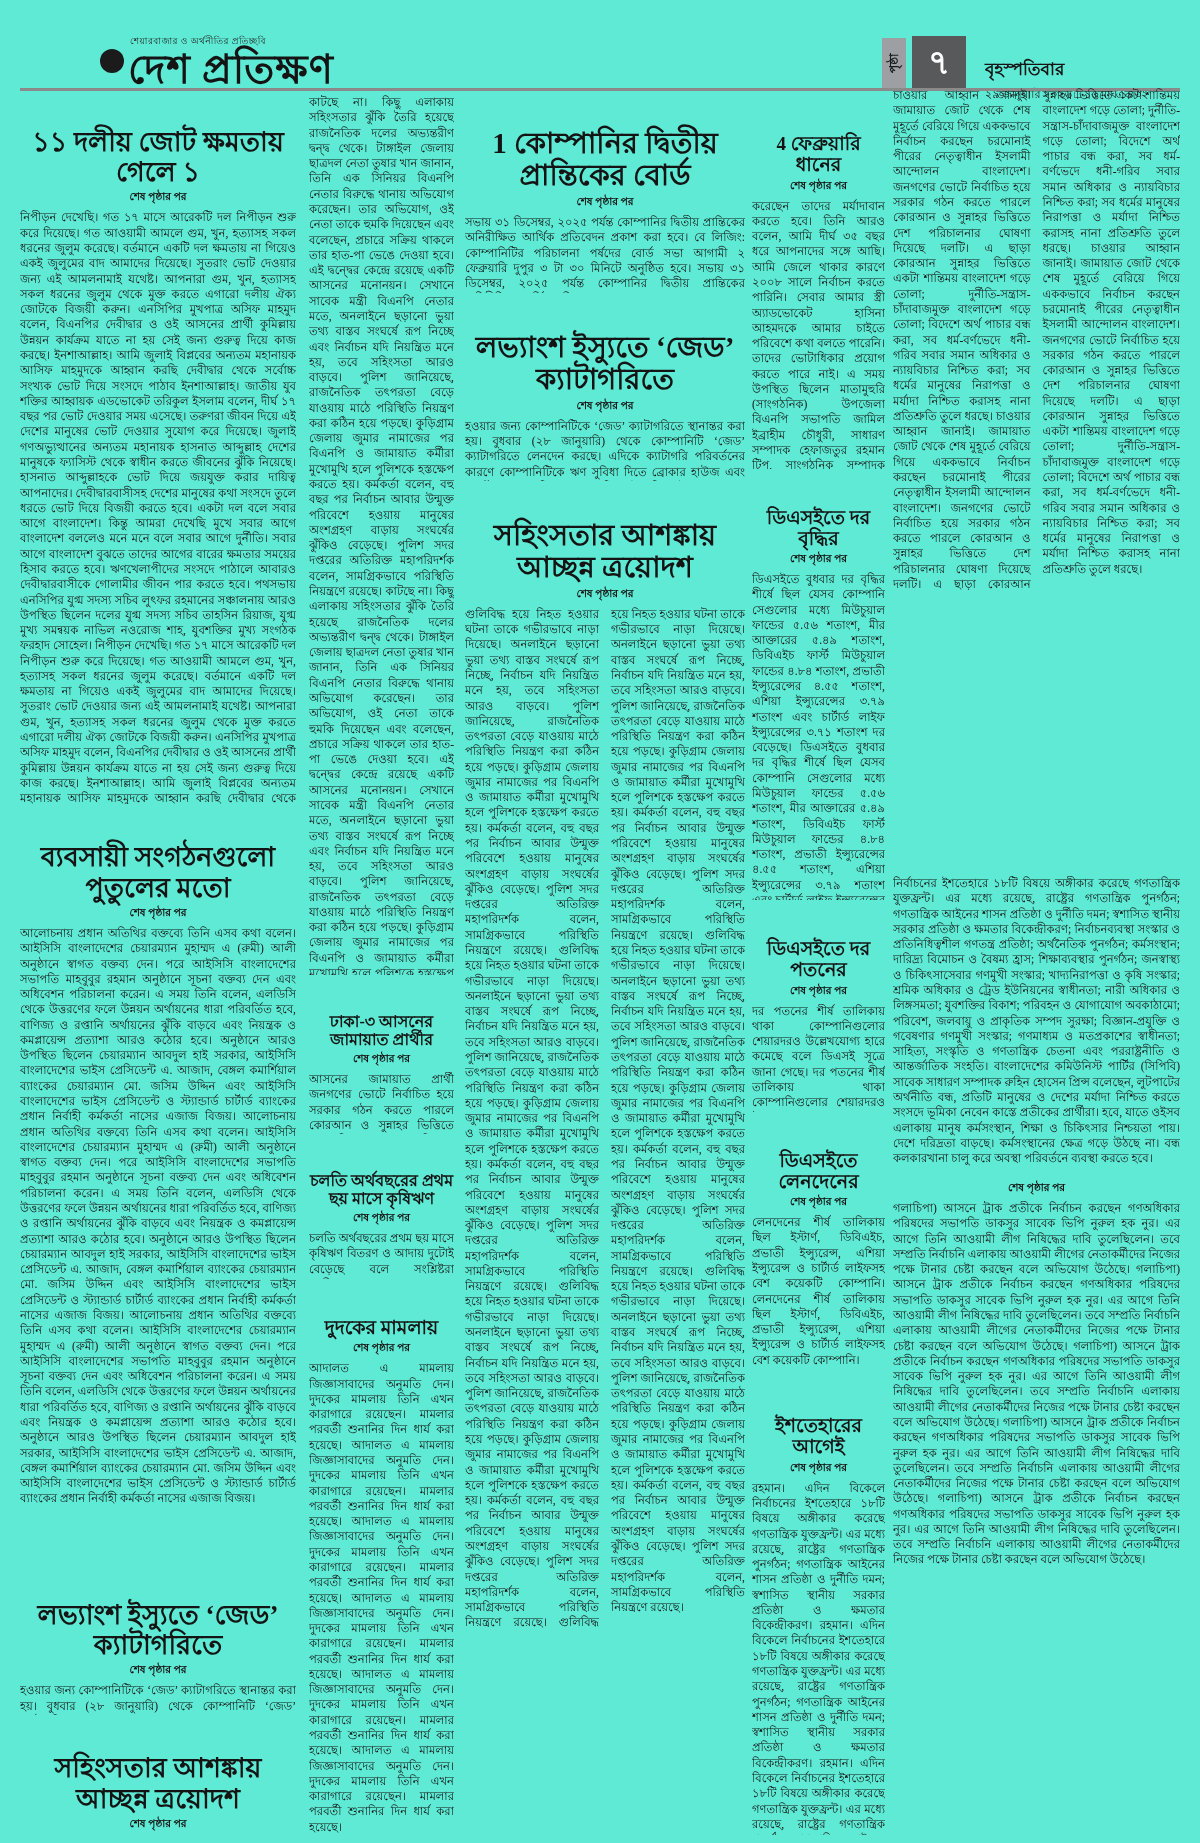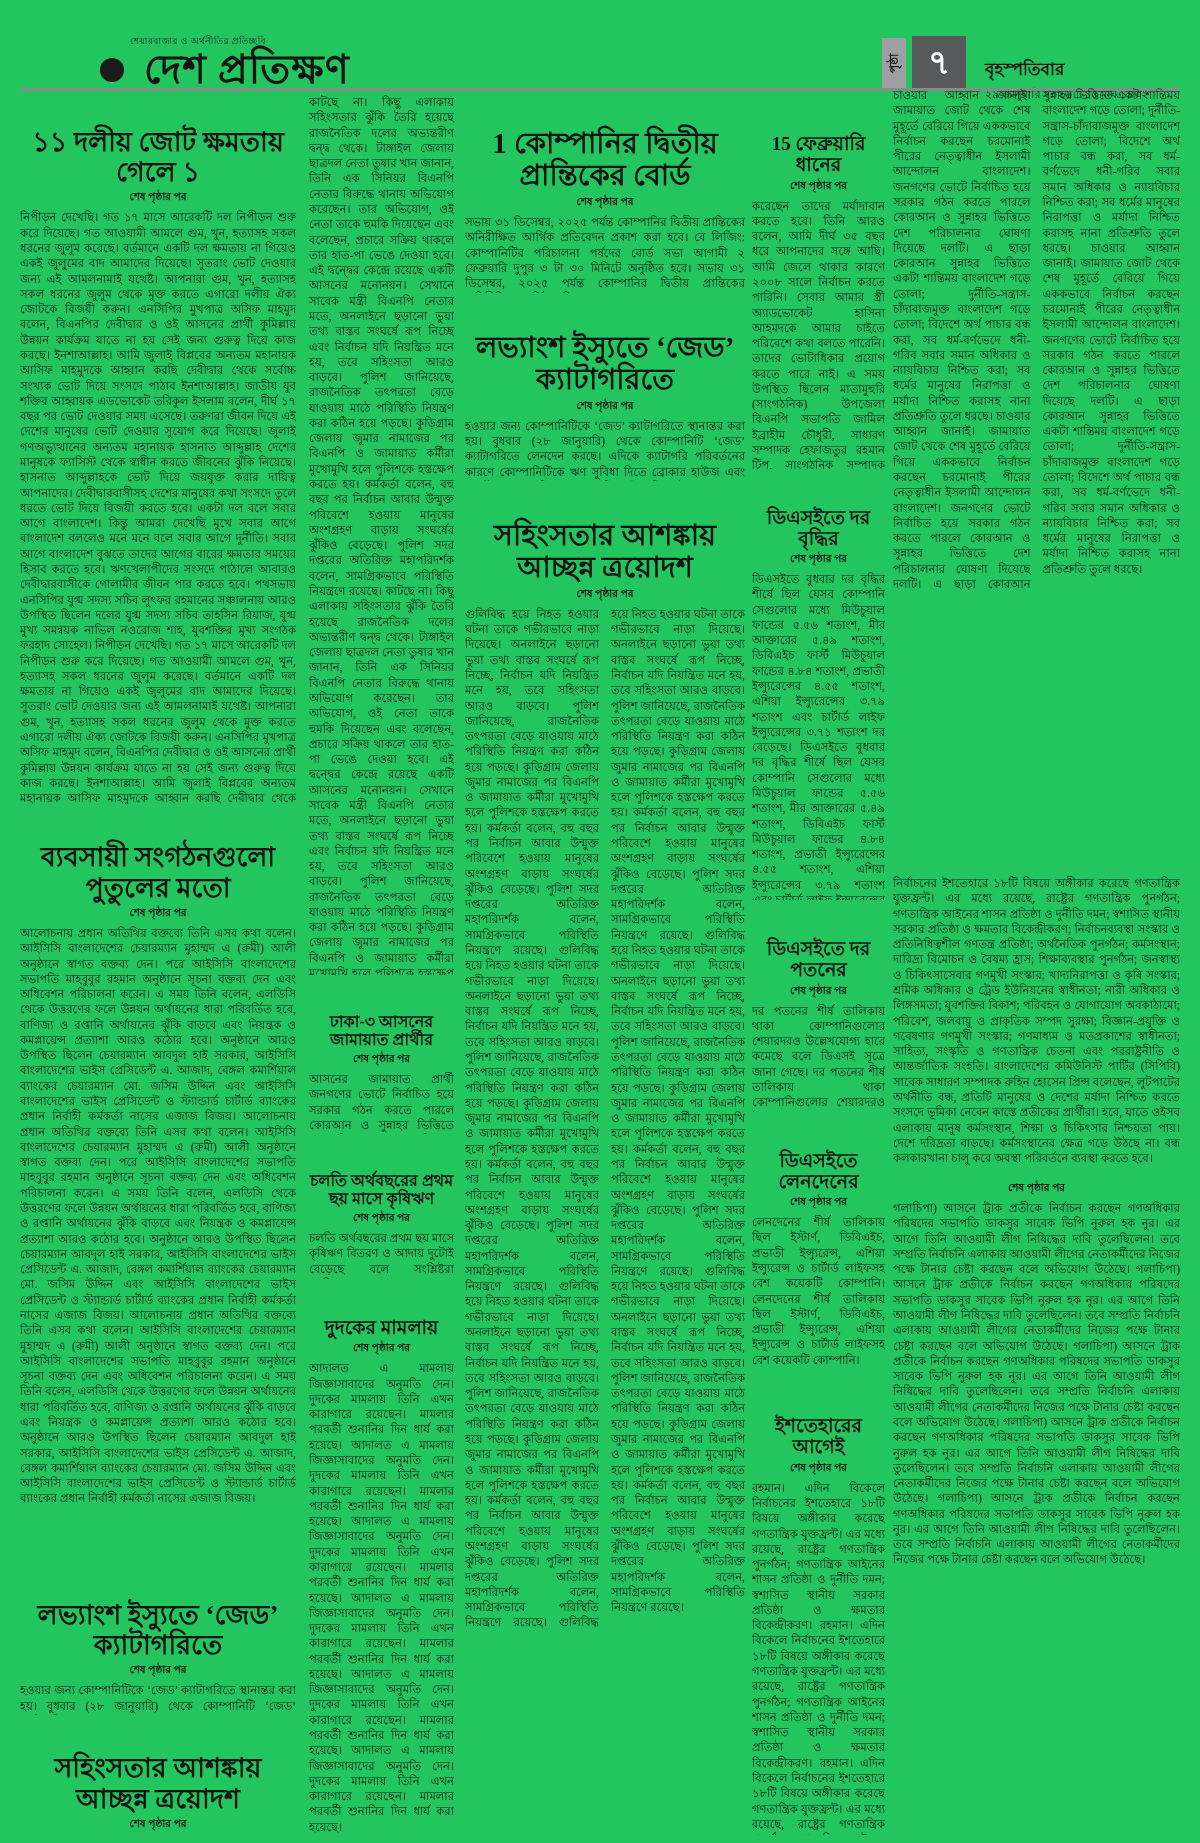--- a/index.html
+++ b/index.html
@@ -1,25 +1,25 @@
 <!DOCTYPE html>
 <html><head>
 <meta charset="utf-8">
 <style>
   * { margin:0; padding:0; box-sizing:border-box; }
   html,body { background:#ffffff; }
   .page {
-    position:relative; width:1200px; height:1843px; background:#22c55e;
+    position:relative; width:1200px; height:1843px; background:#5eead4;
     font-family:"Liberation Serif","DejaVu Serif",serif; color:#141414; overflow:hidden;
   }
   
   .masthead { position:absolute; left:0; top:0; width:1200px; height:95px; }
   .brand { position:absolute; left:100px; top:34px; }
   .tagline { font-size:9px; letter-spacing:.5px; color:#222; margin-left:30px; }
-  .logo-row { display:flex; align-items:center; gap:20px; }
+  .logo-row { display:flex; gap:4px; }
   .logo-emblem {
     width:24px; height:24px; border-radius:50%; background:#1b1b1b; color:#fff;
     font-size:8px; display:flex; align-items:center; justify-content:center; flex:0 0 auto;
   }
   .logo-title { font-size:40px; font-weight:bold; line-height:1.05; letter-spacing:1px; }
   .section-title { position:absolute; left:638px; top:40px; font-size:31px; font-weight:bold; }
   .pg-label {
     position:absolute; left:882px; top:38px; width:24px; height:50px; background:#9d9fa2;
     color:#1a1a1a; font-size:12px; font-weight:bold;
     writing-mode:vertical-rl; transform:rotate(180deg);
@@ -132,21 +132,21 @@
     <div class="article mt fill">
       <h2 class="hl hl-xl">সহিংসতার আশঙ্কায় আচ্ছন্ন ত্রয়োদশ</h2>
       <div class="continued">শেষ পৃষ্ঠার পর</div>
       <div class="bt twocol fill">গুলিবিদ্ধ হয়ে নিহত হওয়ার ঘটনা তাকে গভীরভাবে নাড়া দিয়েছে। অনলাইনে ছড়ানো ভুয়া তথ্য বাস্তব সংঘর্ষে রূপ নিচ্ছে, নির্বাচন যদি নিয়ন্ত্রিত মনে হয়, তবে সহিংসতা আরও বাড়বে। পুলিশ জানিয়েছে, রাজনৈতিক তৎপরতা বেড়ে যাওয়ায় মাঠে পরিস্থিতি নিয়ন্ত্রণ করা কঠিন হয়ে পড়ছে। কুড়িগ্রাম জেলায় জুমার নামাজের পর বিএনপি ও জামায়াত কর্মীরা মুখোমুখি হলে পুলিশকে হস্তক্ষেপ করতে হয়। কর্মকর্তা বলেন, বহু বছর পর নির্বাচন আবার উন্মুক্ত পরিবেশে হওয়ায় মানুষের অংশগ্রহণ বাড়ায় সংঘর্ষের ঝুঁকিও বেড়েছে। পুলিশ সদর দপ্তরের অতিরিক্ত মহাপরিদর্শক বলেন, সামগ্রিকভাবে পরিস্থিতি নিয়ন্ত্রণে রয়েছে। গুলিবিদ্ধ হয়ে নিহত হওয়ার ঘটনা তাকে গভীরভাবে নাড়া দিয়েছে। অনলাইনে ছড়ানো ভুয়া তথ্য বাস্তব সংঘর্ষে রূপ নিচ্ছে, নির্বাচন যদি নিয়ন্ত্রিত মনে হয়, তবে সহিংসতা আরও বাড়বে। পুলিশ জানিয়েছে, রাজনৈতিক তৎপরতা বেড়ে যাওয়ায় মাঠে পরিস্থিতি নিয়ন্ত্রণ করা কঠিন হয়ে পড়ছে। কুড়িগ্রাম জেলায় জুমার নামাজের পর বিএনপি ও জামায়াত কর্মীরা মুখোমুখি হলে পুলিশকে হস্তক্ষেপ করতে হয়। কর্মকর্তা বলেন, বহু বছর পর নির্বাচন আবার উন্মুক্ত পরিবেশে হওয়ায় মানুষের অংশগ্রহণ বাড়ায় সংঘর্ষের ঝুঁকিও বেড়েছে। পুলিশ সদর দপ্তরের অতিরিক্ত মহাপরিদর্শক বলেন, সামগ্রিকভাবে পরিস্থিতি নিয়ন্ত্রণে রয়েছে। গুলিবিদ্ধ হয়ে নিহত হওয়ার ঘটনা তাকে গভীরভাবে নাড়া দিয়েছে। অনলাইনে ছড়ানো ভুয়া তথ্য বাস্তব সংঘর্ষে রূপ নিচ্ছে, নির্বাচন যদি নিয়ন্ত্রিত মনে হয়, তবে সহিংসতা আরও বাড়বে। পুলিশ জানিয়েছে, রাজনৈতিক তৎপরতা বেড়ে যাওয়ায় মাঠে পরিস্থিতি নিয়ন্ত্রণ করা কঠিন হয়ে পড়ছে। কুড়িগ্রাম জেলায় জুমার নামাজের পর বিএনপি ও জামায়াত কর্মীরা মুখোমুখি হলে পুলিশকে হস্তক্ষেপ করতে হয়। কর্মকর্তা বলেন, বহু বছর পর নির্বাচন আবার উন্মুক্ত পরিবেশে হওয়ায় মানুষের অংশগ্রহণ বাড়ায় সংঘর্ষের ঝুঁকিও বেড়েছে। পুলিশ সদর দপ্তরের অতিরিক্ত মহাপরিদর্শক বলেন, সামগ্রিকভাবে পরিস্থিতি নিয়ন্ত্রণে রয়েছে। গুলিবিদ্ধ হয়ে নিহত হওয়ার ঘটনা তাকে গভীরভাবে নাড়া দিয়েছে। অনলাইনে ছড়ানো ভুয়া তথ্য বাস্তব সংঘর্ষে রূপ নিচ্ছে, নির্বাচন যদি নিয়ন্ত্রিত মনে হয়, তবে সহিংসতা আরও বাড়বে। পুলিশ জানিয়েছে, রাজনৈতিক তৎপরতা বেড়ে যাওয়ায় মাঠে পরিস্থিতি নিয়ন্ত্রণ করা কঠিন হয়ে পড়ছে। কুড়িগ্রাম জেলায় জুমার নামাজের পর বিএনপি ও জামায়াত কর্মীরা মুখোমুখি হলে পুলিশকে হস্তক্ষেপ করতে হয়। কর্মকর্তা বলেন, বহু বছর পর নির্বাচন আবার উন্মুক্ত পরিবেশে হওয়ায় মানুষের অংশগ্রহণ বাড়ায় সংঘর্ষের ঝুঁকিও বেড়েছে। পুলিশ সদর দপ্তরের অতিরিক্ত মহাপরিদর্শক বলেন, সামগ্রিকভাবে পরিস্থিতি নিয়ন্ত্রণে রয়েছে। গুলিবিদ্ধ হয়ে নিহত হওয়ার ঘটনা তাকে গভীরভাবে নাড়া দিয়েছে। অনলাইনে ছড়ানো ভুয়া তথ্য বাস্তব সংঘর্ষে রূপ নিচ্ছে, নির্বাচন যদি নিয়ন্ত্রিত মনে হয়, তবে সহিংসতা আরও বাড়বে। পুলিশ জানিয়েছে, রাজনৈতিক তৎপরতা বেড়ে যাওয়ায় মাঠে পরিস্থিতি নিয়ন্ত্রণ করা কঠিন হয়ে পড়ছে। কুড়িগ্রাম জেলায় জুমার নামাজের পর বিএনপি ও জামায়াত কর্মীরা মুখোমুখি হলে পুলিশকে হস্তক্ষেপ করতে হয়। কর্মকর্তা বলেন, বহু বছর পর নির্বাচন আবার উন্মুক্ত পরিবেশে হওয়ায় মানুষের অংশগ্রহণ বাড়ায় সংঘর্ষের ঝুঁকিও বেড়েছে। পুলিশ সদর দপ্তরের অতিরিক্ত মহাপরিদর্শক বলেন, সামগ্রিকভাবে পরিস্থিতি নিয়ন্ত্রণে রয়েছে। গুলিবিদ্ধ হয়ে নিহত হওয়ার ঘটনা তাকে গভীরভাবে নাড়া দিয়েছে। অনলাইনে ছড়ানো ভুয়া তথ্য বাস্তব সংঘর্ষে রূপ নিচ্ছে, নির্বাচন যদি নিয়ন্ত্রিত মনে হয়, তবে সহিংসতা আরও বাড়বে। পুলিশ জানিয়েছে, রাজনৈতিক তৎপরতা বেড়ে যাওয়ায় মাঠে পরিস্থিতি নিয়ন্ত্রণ করা কঠিন হয়ে পড়ছে। কুড়িগ্রাম জেলায় জুমার নামাজের পর বিএনপি ও জামায়াত কর্মীরা মুখোমুখি হলে পুলিশকে হস্তক্ষেপ করতে হয়। কর্মকর্তা বলেন, বহু বছর পর নির্বাচন আবার উন্মুক্ত পরিবেশে হওয়ায় মানুষের অংশগ্রহণ বাড়ায় সংঘর্ষের ঝুঁকিও বেড়েছে। পুলিশ সদর দপ্তরের অতিরিক্ত মহাপরিদর্শক বলেন, সামগ্রিকভাবে পরিস্থিতি নিয়ন্ত্রণে রয়েছে।</div>
     </div>
   </div>
 
   <div class="col col-e">
     <div class="bt" style="height:200px">সরকারের মতে, অর্থ পাচার এখন কমেছে। বাংলাদেশের দীর্ঘ ইতিহাসে ওই মামলায় ২১ জন বিএনপি নেতাকর্মী গ্রেপ্তার হন এবং মামলায় তিনি এখন কারাগারে রয়েছেন। সরকারের মতে, অর্থ পাচার এখন কমেছে। বাংলাদেশের দীর্ঘ ইতিহাসে ওই মামলায় ২১ জন বিএনপি নেতাকর্মী গ্রেপ্তার হন এবং মামলায় তিনি এখন কারাগারে রয়েছেন। সরকারের মতে, অর্থ পাচার এখন কমেছে। বাংলাদেশের দীর্ঘ ইতিহাসে ওই মামলায় ২১ জন বিএনপি নেতাকর্মী গ্রেপ্তার হন এবং মামলায় তিনি এখন কারাগারে রয়েছেন।</div>
     <div class="article mt">
-      <h2 class="hl hl-md">15 ফেব্রুয়ারি ধানের</h2>
+      <h2 class="hl hl-md">4 ফেব্রুয়ারি ধানের</h2>
       <div class="continued">শেষ পৃষ্ঠার পর</div>
       <div class="bt" style="height:270px">করেছেন তাদের মর্যাদাবান করতে হবে। তিনি আরও বলেন, আমি দীর্ঘ ৩৫ বছর ধরে আপনাদের সঙ্গে আছি। আমি জেলে থাকার কারণে ২০০৮ সালে নির্বাচন করতে পারিনি। সেবার আমার স্ত্রী অ্যাডভোকেট হাসিনা আহমদকে আমার চাইতে পরিবেশে কথা বলতে পারেনি। তাদের ভোটাধিকার প্রয়োগ করতে পারে নাই। এ সময় উপস্থিত ছিলেন মাতামুহুরি (সাংগঠনিক) উপজেলা বিএনপি সভাপতি জামিল ইব্রাহীম চৌধুরী, সাধারণ সম্পাদক হেফাজতুর রহমান টিপু, সাংগঠনিক সম্পাদক শোয়াইবুল ইসলাম সবুজসহ অসংখ্য নেতৃবৃন্দ। করেছেন তাদের মর্যাদাবান করতে হবে। তিনি আরও বলেন, আমি দীর্ঘ ৩৫ বছর ধরে আপনাদের সঙ্গে আছি। আমি জেলে থাকার কারণে ২০০৮ সালে নির্বাচন করতে পারিনি। সেবার আমার স্ত্রী অ্যাডভোকেট হাসিনা আহমদকে আমার চাইতে পরিবেশে কথা বলতে পারেনি। তাদের ভোটাধিকার প্রয়োগ করতে পারে নাই। এ সময় উপস্থিত ছিলেন মাতামুহুরি (সাংগঠনিক) উপজেলা বিএনপি সভাপতি জামিল ইব্রাহীম চৌধুরী, সাধারণ সম্পাদক হেফাজতুর রহমান টিপু, সাংগঠনিক সম্পাদক শোয়াইবুল ইসলাম সবুজসহ অসংখ্য নেতৃবৃন্দ।</div>
     </div>
     <div class="article mt">
       <h2 class="hl hl-md">ডিএসইতে দর বৃদ্ধির</h2>
       <div class="continued">শেষ পৃষ্ঠার পর</div>
       <div class="bt" style="height:328px">ডিএসইতে বুধবার দর বৃদ্ধির শীর্ষে ছিল যেসব কোম্পানি সেগুলোর মধ্যে মিউচুয়াল ফান্ডের ৫.৫৬ শতাংশ, মীর আক্তারের ৫.৪৯ শতাংশ, ডিবিএইচ ফার্স্ট মিউচুয়াল ফান্ডের ৪.৮৪ শতাংশ, প্রভাতী ইন্স্যুরেন্সের ৪.৫৫ শতাংশ, এশিয়া ইন্স্যুরেন্সের ৩.৭৯ শতাংশ এবং চার্টার্ড লাইফ ইন্স্যুরেন্সের ৩.৭১ শতাংশ দর বেড়েছে। ডিএসইতে বুধবার দর বৃদ্ধির শীর্ষে ছিল যেসব কোম্পানি সেগুলোর মধ্যে মিউচুয়াল ফান্ডের ৫.৫৬ শতাংশ, মীর আক্তারের ৫.৪৯ শতাংশ, ডিবিএইচ ফার্স্ট মিউচুয়াল ফান্ডের ৪.৮৪ শতাংশ, প্রভাতী ইন্স্যুরেন্সের ৪.৫৫ শতাংশ, এশিয়া ইন্স্যুরেন্সের ৩.৭৯ শতাংশ এবং চার্টার্ড লাইফ ইন্স্যুরেন্সের ৩.৭১ শতাংশ দর বেড়েছে।</div>
     </div>
     <div class="article mt">
       <h2 class="hl hl-md">ডিএসইতে দর পতনের</h2>

